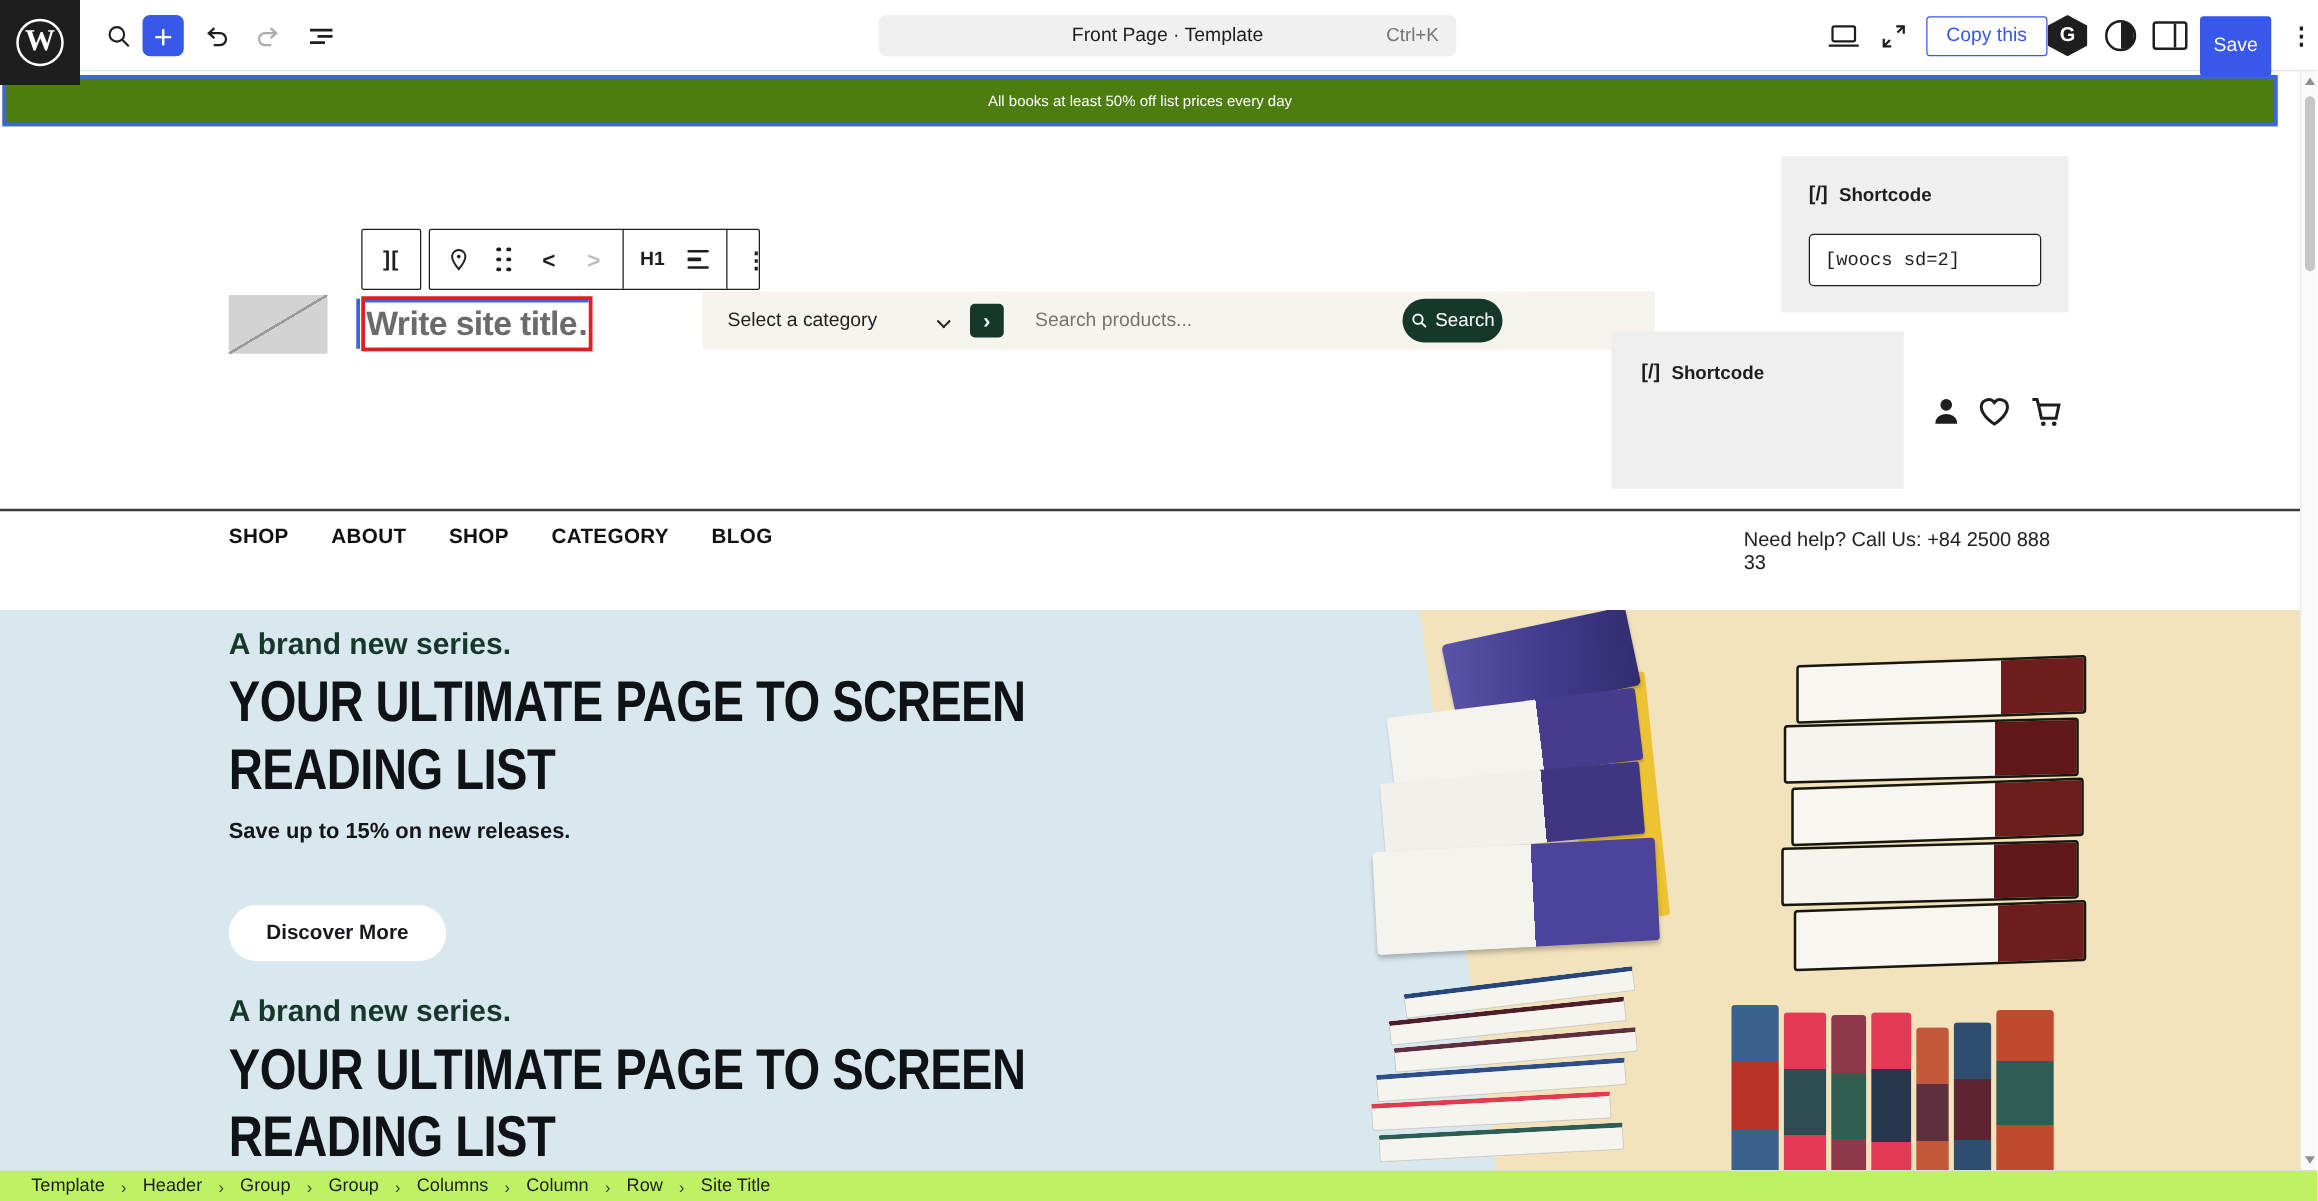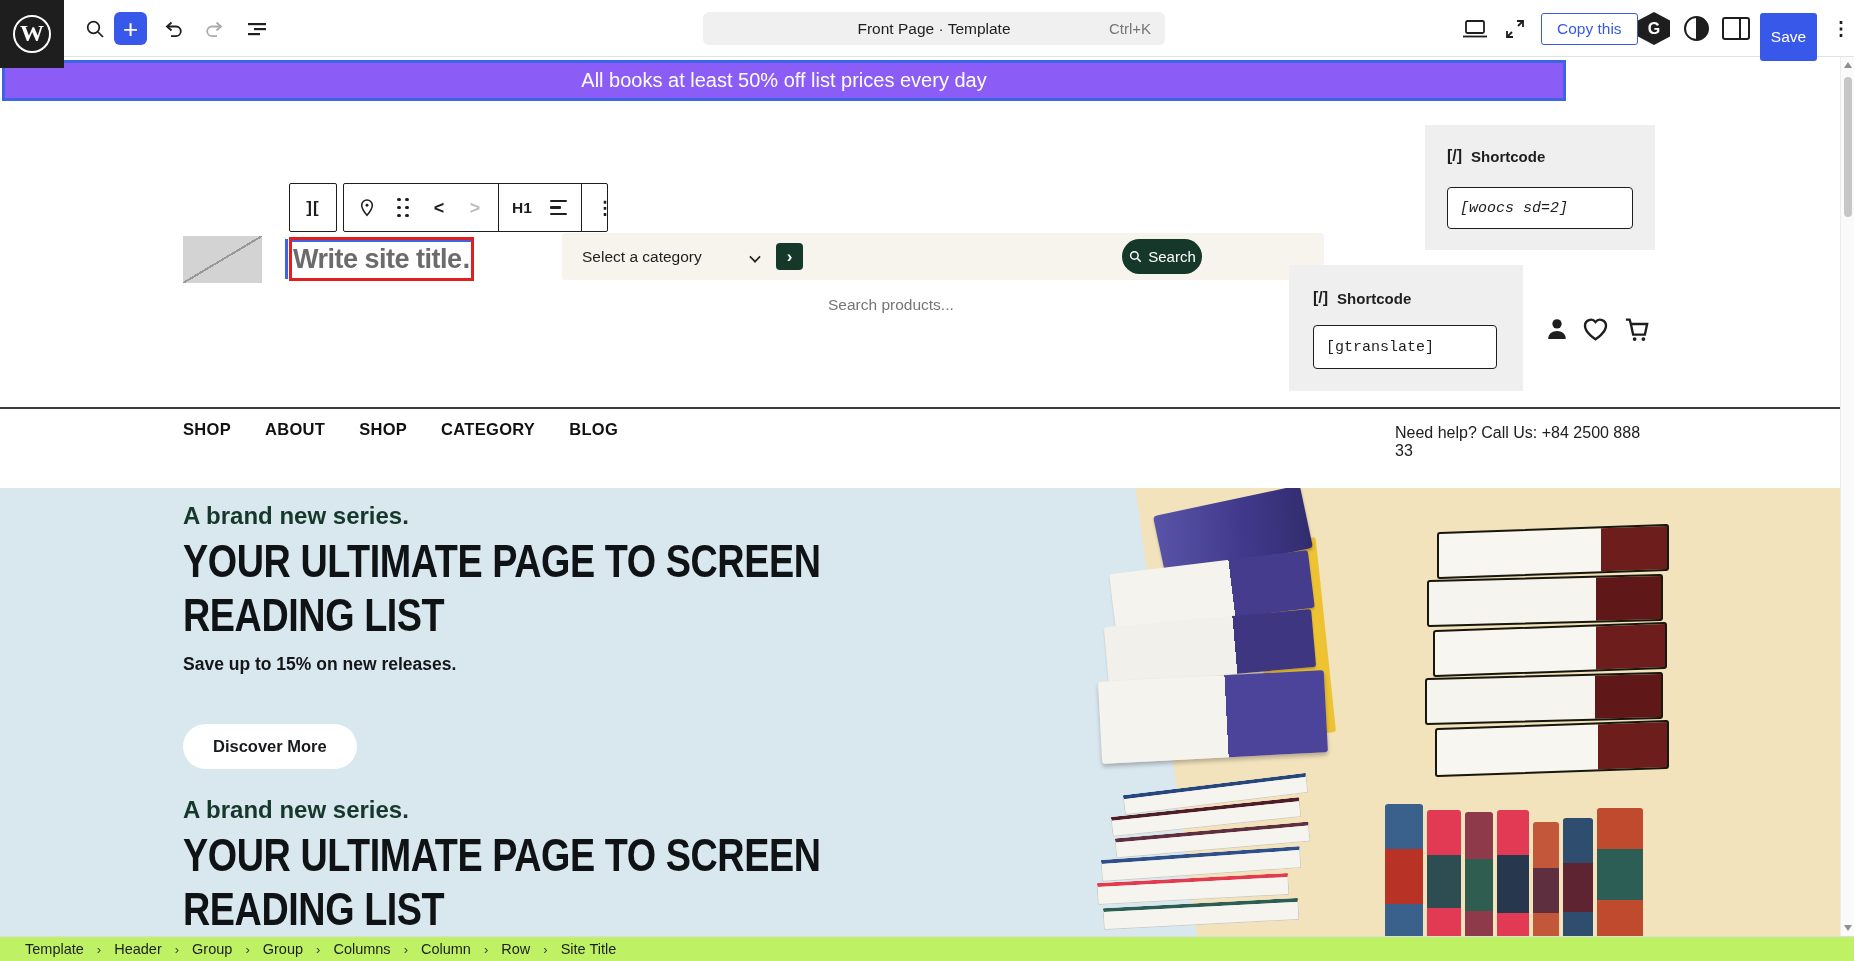--- a/index.html
+++ b/index.html
@@ -17,21 +17,21 @@
   .cmdbar .cmd-short { position:absolute; right:14px; font-size:15px; color:#757575; }
   .copy-btn { position:absolute; left:1541px; top:13px; height:32px; padding:0 15px; border:1px solid #3858e9; border-radius:3px; color:#3858e9; background:#fff; font-size:15.5px; display:flex; align-items:center; cursor:pointer; }
   .save-btn { position:absolute; left:1760px; top:13px; width:57px; height:48px; background:#3858e9; border:none; border-radius:3px; color:#fff; font-size:15.5px; display:flex; align-items:center; justify-content:center; cursor:pointer; }
   .hexG { position:absolute; left:1638px; top:12px; width:32px; height:33px; background:#1e1e1e; clip-path:polygon(50% 0,100% 26%,100% 74%,50% 100%,0 74%,0 26%); color:#fff; font-weight:bold; font-size:16px; display:flex; align-items:center; justify-content:center; cursor:pointer; }
   .contrast { position:absolute; left:1684px; top:16px; width:25px; height:25px; border:2px solid #1e1e1e; border-radius:50%; background:linear-gradient(90deg, transparent 0 50%, #1e1e1e 50% 100%); cursor:pointer; }
   .panel-ic { position:absolute; left:1722px; top:17px; width:28px; height:23px; border:2px solid #1e1e1e; border-radius:3px; cursor:pointer; }
   .panel-ic::after { content:""; position:absolute; right:7px; top:0; width:2px; height:100%; background:#1e1e1e; }
   .dots-v { position:absolute; left:1831px; top:12px; width:20px; height:33px; display:flex; align-items:center; justify-content:center; font-size:19px; font-weight:bold; color:#1e1e1e; letter-spacing:0; cursor:pointer; }
 
   
-  .banner { position:absolute; left:2px; top:60px; width:1564px; height:41px; border:3px solid #3d63e6; background:#8b5cf6; color:#fff; font-size:20px; display:flex; align-items:center; justify-content:center; }
+  .banner { position:absolute; left:2px; top:60px; width:1820px; height:41px; border:3px solid #3d63e6; background:#4d7c0f; color:#fff; font-size:12px; display:flex; align-items:center; justify-content:center; }
 
   .logo-ph { position:absolute; left:183px; top:236px; width:79px; height:47px; background:#d3d3d3;
     background-image:linear-gradient(to bottom right, transparent calc(50% - 1px), #999 calc(50% - 1px), #999 calc(50% + 1px), transparent calc(50% + 1px)); cursor:pointer; }
 
   
   .blk-parent { position:absolute; left:289px; top:183px; width:48px; height:49px; background:#fff; border:1px solid #1e1e1e; border-radius:2px; display:flex; align-items:center; justify-content:center; font-weight:600; font-size:17px; color:#1e1e1e; letter-spacing:1px; cursor:pointer; }
   .blk-toolbar { position:absolute; left:343px; top:183px; width:265px; height:49px; background:#fff; border:1px solid #1e1e1e; border-radius:2px; display:flex; }
   .blk-seg { display:flex; align-items:center; justify-content:center; gap:10px; height:100%; border-right:1px solid #1e1e1e; padding:0 10px; }
   .blk-seg:last-child { border-right:none; }
   .blk-ibtn { display:flex; align-items:center; justify-content:center; width:26px; height:36px; cursor:pointer; }
@@ -47,21 +47,21 @@
   .site-title-caret { position:absolute; left:285px; top:239px; width:3px; height:40px; background:#3d63e6; }
   .site-title { position:absolute; left:289px; top:237px; width:185px; height:44px; border:3px solid #e02020; background:#fff; overflow:hidden; white-space:nowrap; display:flex; align-items:center; cursor:text; }
   .site-title::before { content:""; position:absolute; left:0; top:0; width:100%; height:2px; background:#3d63e6; }
   .site-title span { font-size:27px; font-weight:bold; color:#6b6b6b; margin-left:1px; letter-spacing:-0.5px; }
 
   
   .psearch { position:absolute; left:562px; top:233px; width:762px; height:47px; background:#f7f4ee; border-radius:3px; }
   .psel { position:absolute; left:20px; top:0; height:47px; display:flex; align-items:center; font-size:15.5px; color:#1f1f1f; cursor:pointer; }
   .psel-chev { position:absolute; left:188px; top:19px; width:10px; height:10px; border-left:2px solid #1f1f1f; border-bottom:2px solid #1f1f1f; transform:rotate(-45deg) scale(.8); cursor:pointer; }
   .pgo { position:absolute; left:214px; top:10px; width:27px; height:27px; background:#15382b; border-radius:4px; color:#fff; display:flex; align-items:center; justify-content:center; font-size:17px; font-weight:bold; cursor:pointer; border:none; }
-  .pinput { position:absolute; left:266px; top:0; width:270px; height:47px; background:transparent; border:none; outline:none; font-size:15.5px; color:#15803d; font-family:"Liberation Sans",sans-serif;margin-top:48px; }
+  .pinput { position:absolute; left:266px; top:0; width:270px; height:47px; background:transparent; border:none; outline:none; font-size:15.5px; color:#15803d; font-family:"Liberation Sans",sans-serif; }
   .pbtn { position:absolute; left:560px; top:6px; width:80px; height:35px; background:#15382b; border:none; border-radius:18px; color:#fff; font-size:15px; display:flex; align-items:center; justify-content:center; gap:5px; cursor:pointer; }
 
   
   .sc-panel { position:absolute; background:#efefef; }
   .sc-head { display:flex; align-items:center; gap:9px; font-weight:bold; color:#1e1e1e; }
   .sc-icon { font-size:16px; font-weight:600; }
   .sc-label { font-size:15px; }
   .sc-input { display:block; background:#fff; border:1px solid #1e1e1e; border-radius:4px; font-family:"Liberation Mono",monospace; font-size:15px; color:#1e1e1e; padding:0 12px; }
 
   
@@ -241,29 +241,28 @@
       </svg>
       <span>Search</span>
     </button>
   </div>
 
   <div class="sc-panel" style="left:1425px; top:125px; width:230px; height:125px;">
     <div class="sc-head" style="position:absolute; left:22px; top:22px;">
       <span class="sc-icon">[/]</span>
       <span class="sc-label">Shortcode</span>
     </div>
-    <input class="sc-input" style="position: absolute; left: 22px; top: 62px; width: 186px; height: 42px; font-style: italic;" value="[woocs sd=2]">
+    <input class="sc-input" style="position: absolute; left: 22px; top: 62px; width: 186px; height: 42px;" value="[woocs sd=2]">
   </div>
 
   <div class="sc-panel" style="left:1289px; top:265px; width:234px; height:126px;">
     <div class="sc-head" style="position:absolute; left:24px; top:24px;">
       <span class="sc-icon">[/]</span>
       <span class="sc-label">Shortcode</span>
     </div>
-    <input class="sc-input" style="position: absolute; left: 24px; top: 60px; width: 184px; height: 44px;" value="[gtranslate]">
   </div>
 
   <div class="hicon" style="left:1543px; top:315px;">
     <svg width="28" height="28" viewBox="0 0 24 24">
       <circle cx="12" cy="7.6" r="4" fill="#1e1e1e"></circle>
       <path d="M4.5 20.5 c0-4.3 3.4-6.7 7.5-6.7 s7.5 2.4 7.5 6.7 z" fill="#1e1e1e"></path>
     </svg>
   </div>
   <div class="hicon" style="left:1580px; top:314px;">
     <svg width="31" height="30" viewBox="0 0 24 24">

